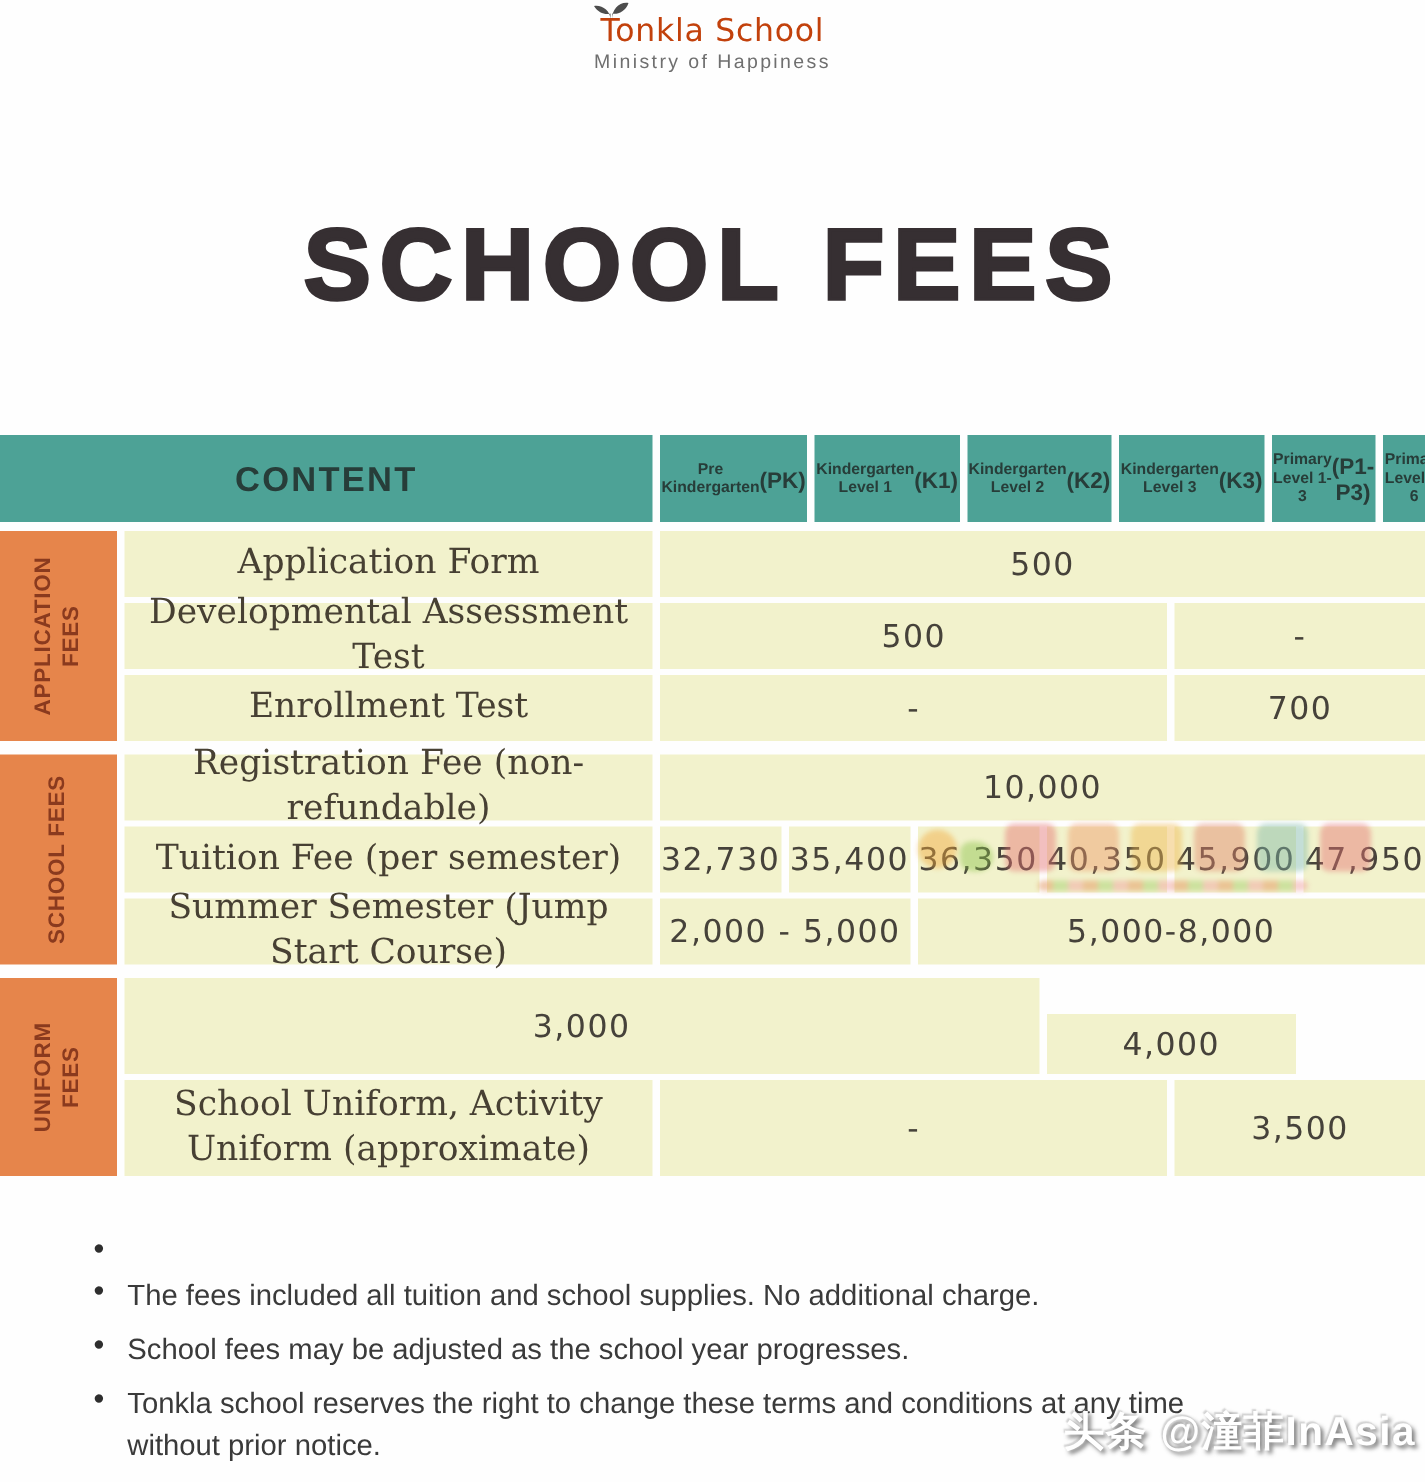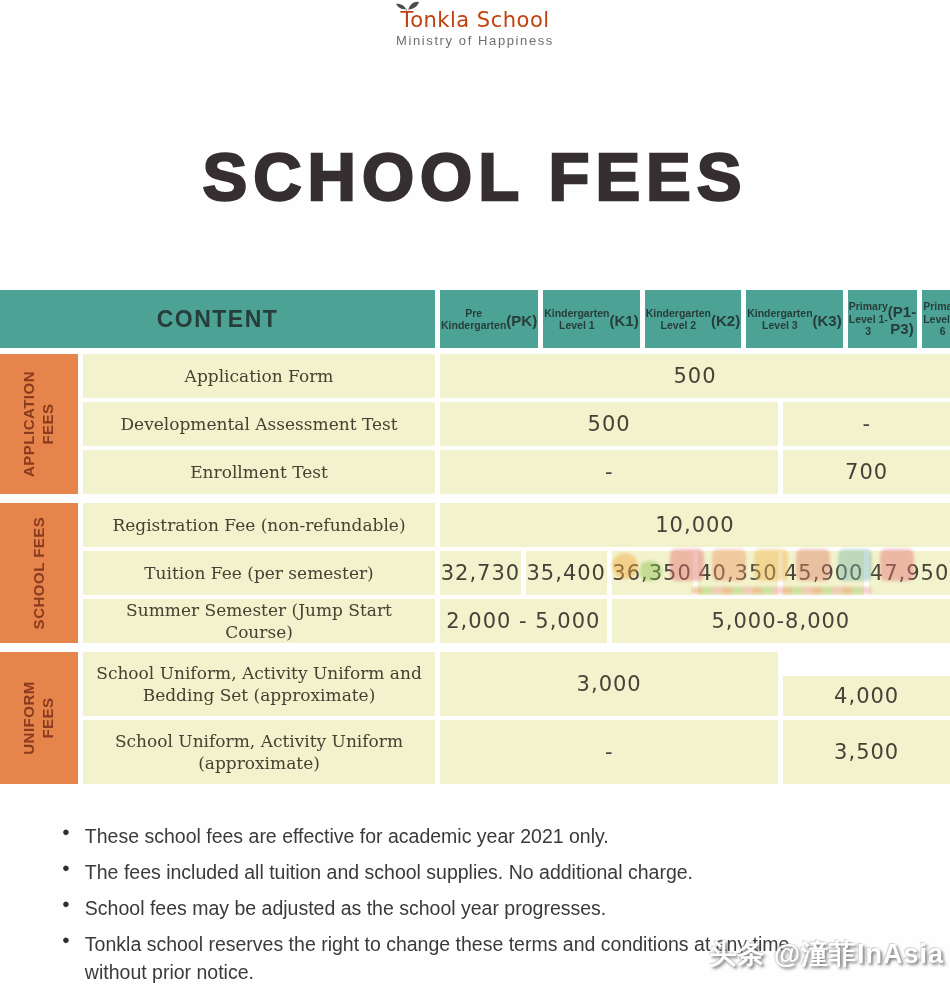--- a/index.html
+++ b/index.html
@@ -42,21 +42,21 @@
   .section.tall { grid-auto-rows:64px; }
   .sec-label { background:var(--orange); position:relative; grid-column:1; }
   .sec-label span {
     position:absolute; top:50%; left:50%;
     transform:translate(-50%,-50%) rotate(-90deg);
     color:#8a3a1e; font-weight:bold; font-size:15px; letter-spacing:.5px;
     white-space:pre-line; text-align:center; line-height:1.25; width:max-content;
   }
   .row-label {
     grid-column:2; background:var(--cell); font-family:"DejaVu Serif",serif;
-    font-size:17px; color:#474033; padding:0 8px; line-height:1.3;
+    font-size:23px; color:#474033; padding:0 8px; line-height:1.3;
   }
   .val {
     background:var(--cell); font-family:"DejaVu Sans",sans-serif;
     font-size:21px; color:#46423a; letter-spacing:1px;
   }
   
   .center-mark { position:absolute; top:547px; left:612px; width:400px; height:50px;
     opacity:.45; filter:blur(1.6px); pointer-events:none; }
   .center-mark .blob { position:absolute; border-radius:6px; }
   
@@ -154,21 +154,20 @@
           <div class="cell val" style="grid-column: span 1;">47,950</div>
           <div class="cell row-label">Summer Semester (Jump Start Course)</div>
           <div class="cell val" style="grid-column: span 2;">2,000 - 5,000</div>
           <div class="cell val" style="grid-column: span 4;">5,000-8,000</div>
         </div>
         <div class="grid section tall">
           <div class="cell sec-label" style="grid-row: 1 / span 2;">
             <span>UNIFORM
 FEES</span>
           </div>
-          <div class="cell row-label">School Uniform, Activity Uniform and Bedding Set (approximate)</div>
           <div class="cell val" style="grid-column: span 4;">3,000</div>
           <div class="cell val" style="grid-column: span 2; margin-top: 24px;">4,000</div>
           <div class="cell row-label">School Uniform, Activity Uniform (approximate)</div>
           <div class="cell val" style="grid-column: span 4;">-</div>
           <div class="cell val" style="grid-column: span 2; text-align: center;">3,500</div>
         </div>
       </div>
   </div>
 
   <div class="center-mark">
@@ -179,21 +178,20 @@
     <div class="blob" style="left:142px;top:2px;width:34px;height:32px;background:#f0b84f;"></div>
     <div class="blob" style="left:184px;top:2px;width:34px;height:32px;background:#e2866b;"></div>
     <div class="blob" style="left:226px;top:2px;width:34px;height:32px;background:#7fb9a8;"></div>
     <div class="blob" style="left:268px;top:2px;width:34px;height:32px;background:#e57373;"></div>
     <div class="blob" style="left:80px;top:40px;width:180px;height:7px;background:repeating-linear-gradient(90deg,#e08a4e 0 10px,#9ccc65 10px 20px,#ef9a9a 20px 30px);"></div>
   </div>
 
   <div class="notes" id="notes-host">
       <div class="note">
         <div class="dot" style="font-size: 13px;">●</div>
-        <div class="txt">These school fees are effective for academic year 2021 only.</div>
       </div>
       <div class="note">
         <div class="dot" style="font-size: 13px;">●</div>
         <div class="txt">The fees included all tuition and school supplies. No additional charge.</div>
       </div>
       <div class="note">
         <div class="dot" style="font-size: 13px;">●</div>
         <div class="txt">School fees may be adjusted as the school year progresses.</div>
       </div>
       <div class="note">

